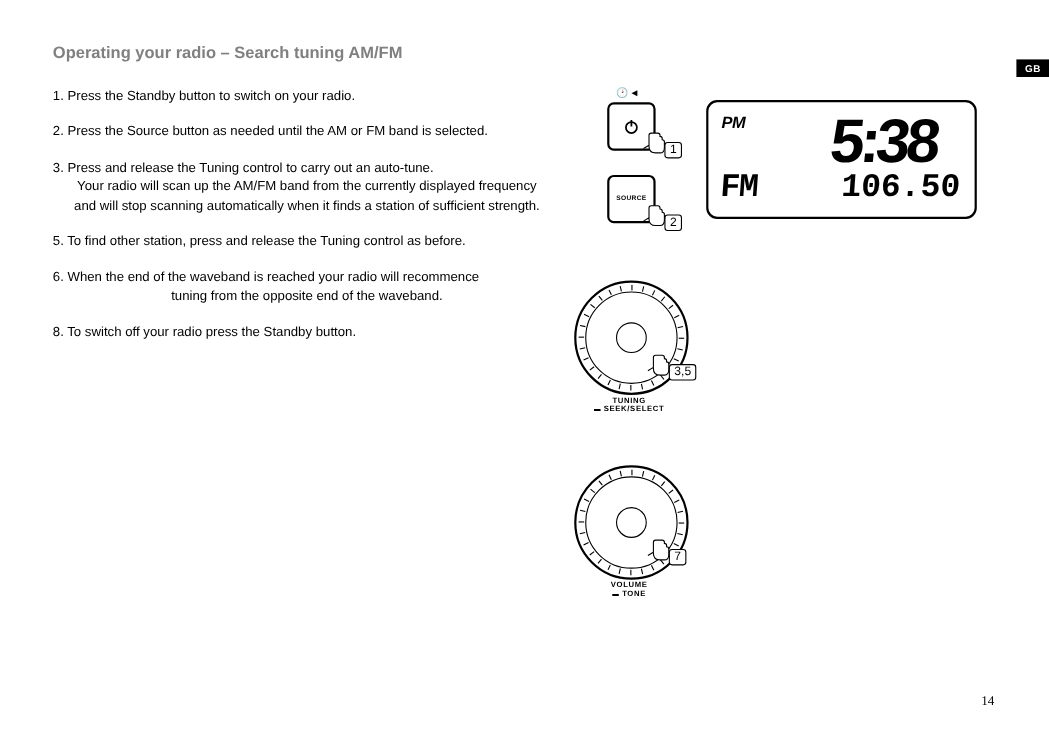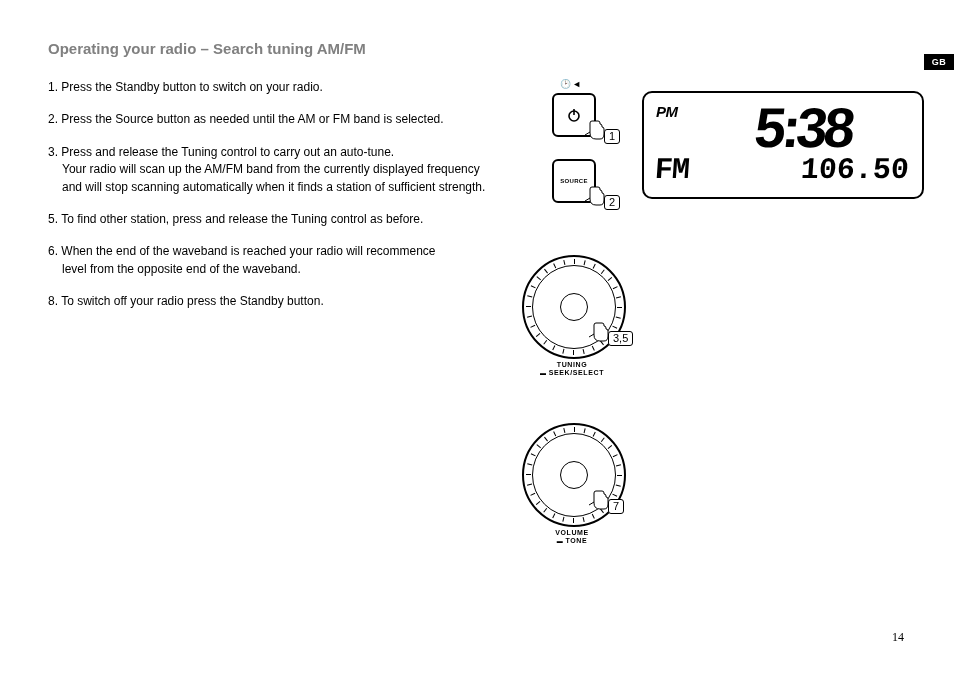--- a/index.html
+++ b/index.html
@@ -32,20 +32,21 @@
   .instructions {
     width: 448px;
     font-size: 12px;
     line-height: 1.45;
   }
   .instructions p {
     margin: 0 0 15px 0;
   }
   .indent {
     padding-left: 14px;
+    text-align: center;
   }
   .figures {
     flex: 1;
     position: relative;
   }
   .lang-tab {
     position: absolute;
     top: 54px;
     right: 0;
     width: 30px;
@@ -154,21 +155,21 @@
     height: 5px;
     background: #000;
     transform-origin: 0 48px;
   }
 
   
   .lcd {
     position: absolute;
     left: 134px;
     top: 12px;
-    width: 282px;
+    width: 246px;
     height: 108px;
     border: 2px solid #000;
     border-radius: 10px;
     box-sizing: border-box;
     padding: 8px 10px 6px 12px;
     font-family: "Arial Black", Arial, sans-serif;
   }
   .lcd-row1 {
     display: flex;
     align-items: flex-start;
@@ -206,21 +207,21 @@
     <div class="instructions">
       <p>1. Press the Standby button to switch on your radio.</p>
       <p>2. Press the Source button as needed until the AM or FM band is selected.</p>
       <p>
         <span>3. Press and release the Tuning control to carry out an auto-tune.</span><br>
         <span class="indent" style="display:block">Your radio will scan up the AM/FM band from the currently displayed frequency and will stop scanning automatically when it finds a station of sufficient strength.</span>
       </p>
       <p>5. To find other station, press and release the Tuning control as before.</p>
       <p>
         <span>6. When the end of the waveband is reached your radio will recommence</span><br>
-        <span class="indent" style="display:block">level from the opposite end of the waveband.</span>
+        <span class="indent" style="display:block">tuning from the opposite end of the waveband.</span>
       </p>
       <p>8. To switch off your radio press the Standby button.</p>
     </div>
 
     <div class="figures">
 
       <span class="alarm-icons">🕑◄</span>
 
       <div class="btn-fig standby">
         <svg width="16" height="16" viewBox="0 0 16 16">

